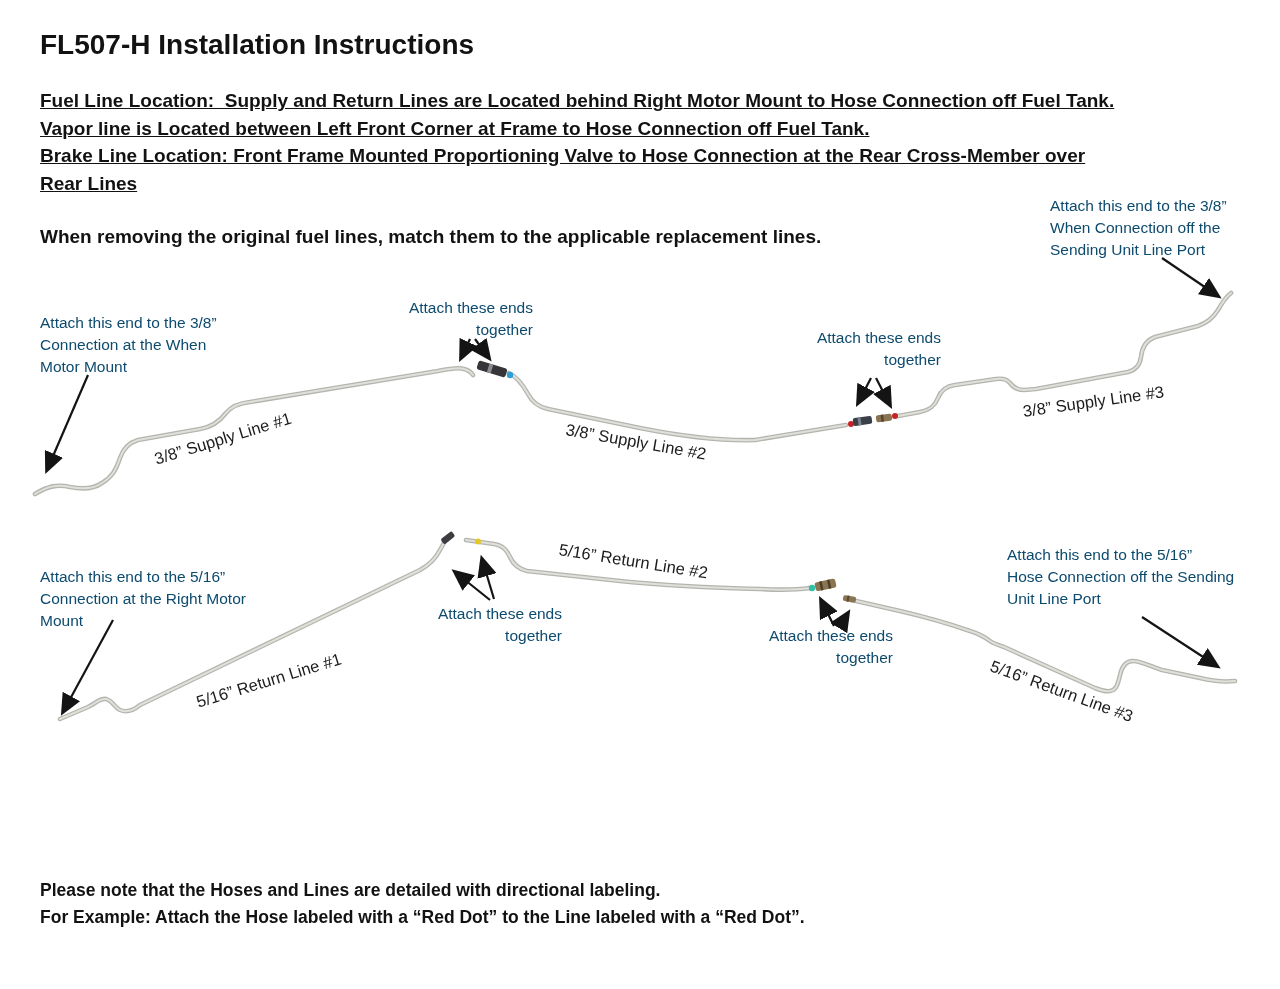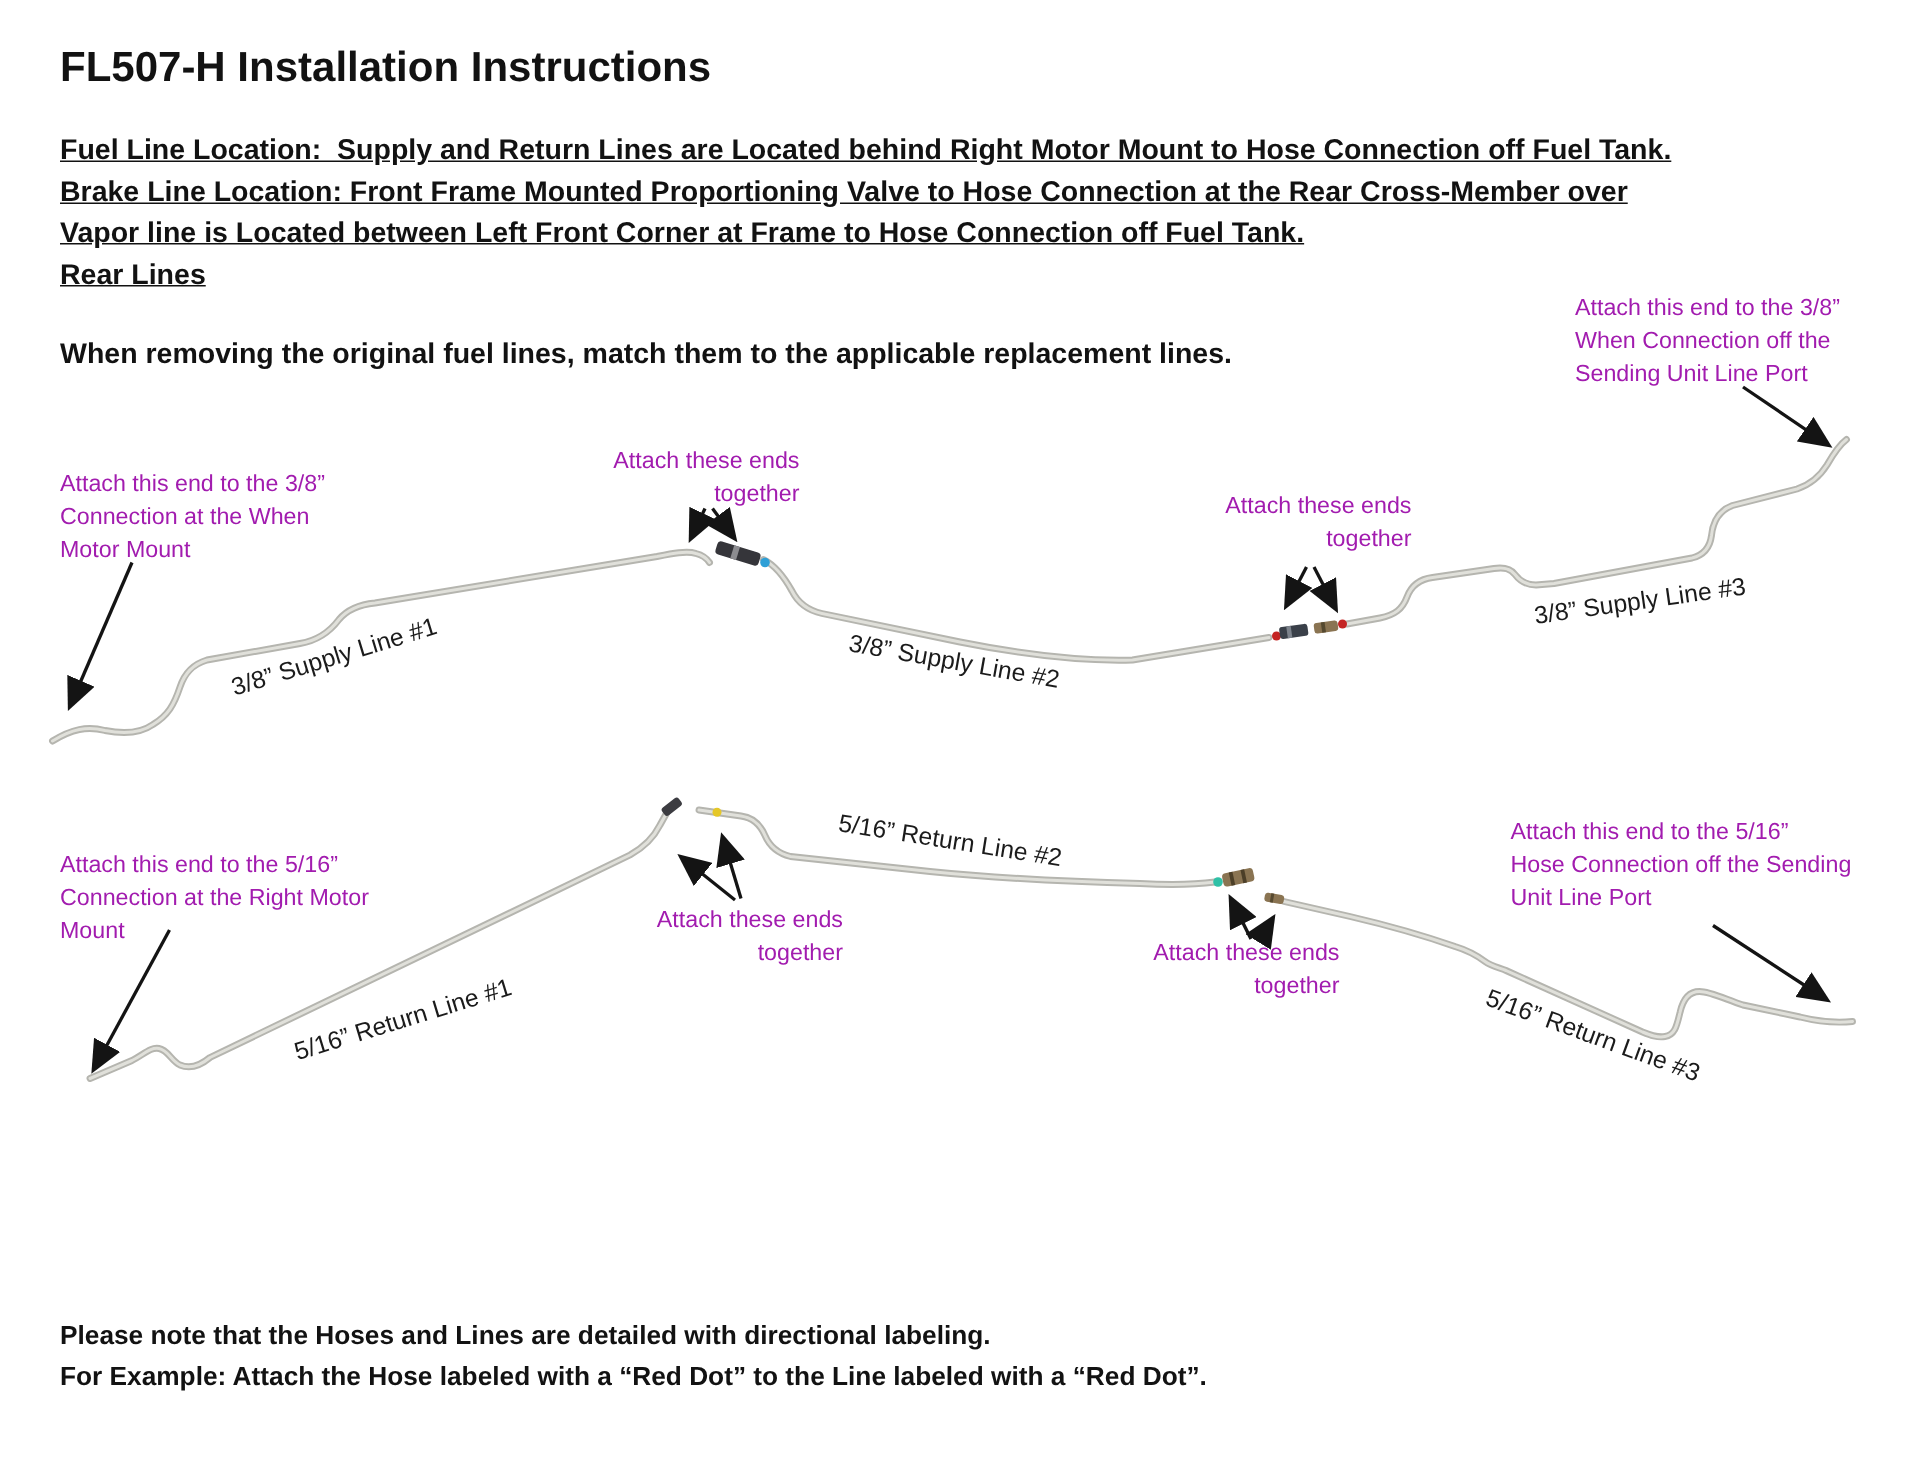--- a/index.html
+++ b/index.html
@@ -4,21 +4,21 @@
 <style>
   html,body{margin:0;padding:0;background:#fff;}
   .page{position:relative;width:1280px;height:951px;background:#ffffff;overflow:hidden;
         font-family:"Liberation Sans",sans-serif;color:#121212;}
   .title{position:absolute;left:40px;top:29px;font-size:28px;font-weight:700;white-space:pre;}
   .intro{position:absolute;left:40px;top:87px;font-size:19px;font-weight:700;line-height:27.5px;}
   .intro div{white-space:pre;text-decoration:underline;}
   .instruction{position:absolute;left:40px;top:226px;font-size:19px;font-weight:700;white-space:pre;}
   .footer{position:absolute;left:40px;top:877px;font-size:17.5px;font-weight:700;line-height:27px;}
   .footer div{white-space:pre;}
-  .ann{position:absolute;font-size:15.5px;line-height:22px;color:#a21caf;}
+  .ann{position:absolute;font-size:15.5px;line-height:22px;color:#0c4a6e;}
   .ann.center{text-align:right;}
   #ann-supply-right{left:1050px;top:195px;width:220px;}
   #ann-supply-left{left:40px;top:312px;width:215px;}
   #ann-attach-s1{left:403px;top:297px;width:130px;}
   #ann-attach-s2{left:811px;top:327px;width:130px;}
   #ann-return-left{left:40px;top:566px;width:245px;}
   #ann-attach-r1{left:432px;top:603px;width:130px;}
   #ann-attach-r2{left:763px;top:625px;width:130px;}
   #ann-return-right{left:1007px;top:544px;width:250px;}
   .lbl{position:absolute;font-size:16.5px;white-space:nowrap;color:#1b1b1b;transform-origin:0 50%;}
@@ -122,22 +122,22 @@
       <line class="arrow" x1="834" y1="626" x2="821" y2="600" marker-end="url(#ah)"></line>
       <line class="arrow" x1="840" y1="626" x2="848" y2="613" marker-end="url(#ah)"></line>
       <line class="arrow" x1="1142" y1="617" x2="1217" y2="666" marker-end="url(#ah)"></line>
     </g>
   </svg>
 
   <div class="title">FL507-H Installation Instructions</div>
 
   <div class="intro">
     <div>Fuel Line Location:  Supply and Return Lines are Located behind Right Motor Mount to Hose Connection off Fuel Tank.</div>
+    <div>Vapor line is Located between Left Front Corner at Frame to Hose Connection off Fuel Tank.</div>
     <div>Brake Line Location: Front Frame Mounted Proportioning Valve to Hose Connection at the Rear Cross-Member over</div>
-    <div>Vapor line is Located between Left Front Corner at Frame to Hose Connection off Fuel Tank.</div>
     <div>Rear Lines</div>
   </div>
 
   <div class="instruction">When removing the original fuel lines, match them to the applicable replacement lines.</div>
 
   <div class="ann" id="ann-supply-right">
     <div>Attach this end to the 3/8”</div>
     <div>When Connection off the</div>
     <div>Sending Unit Line Port</div>
   </div>

